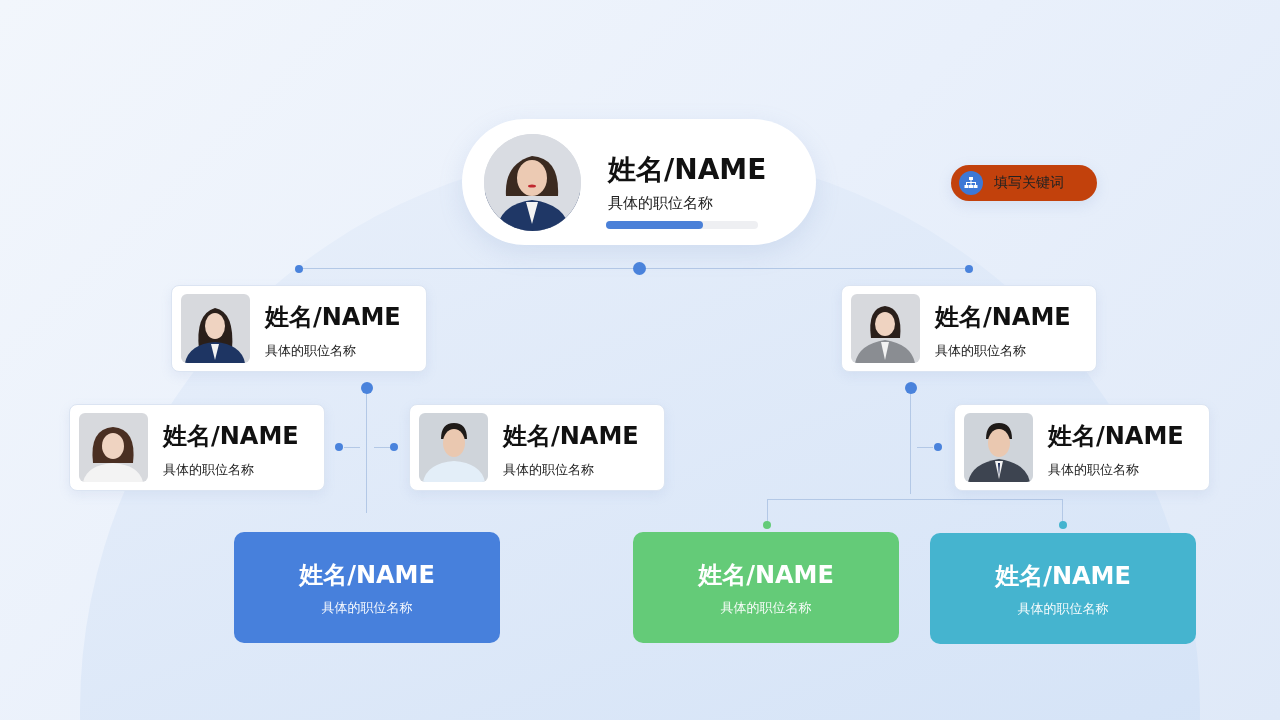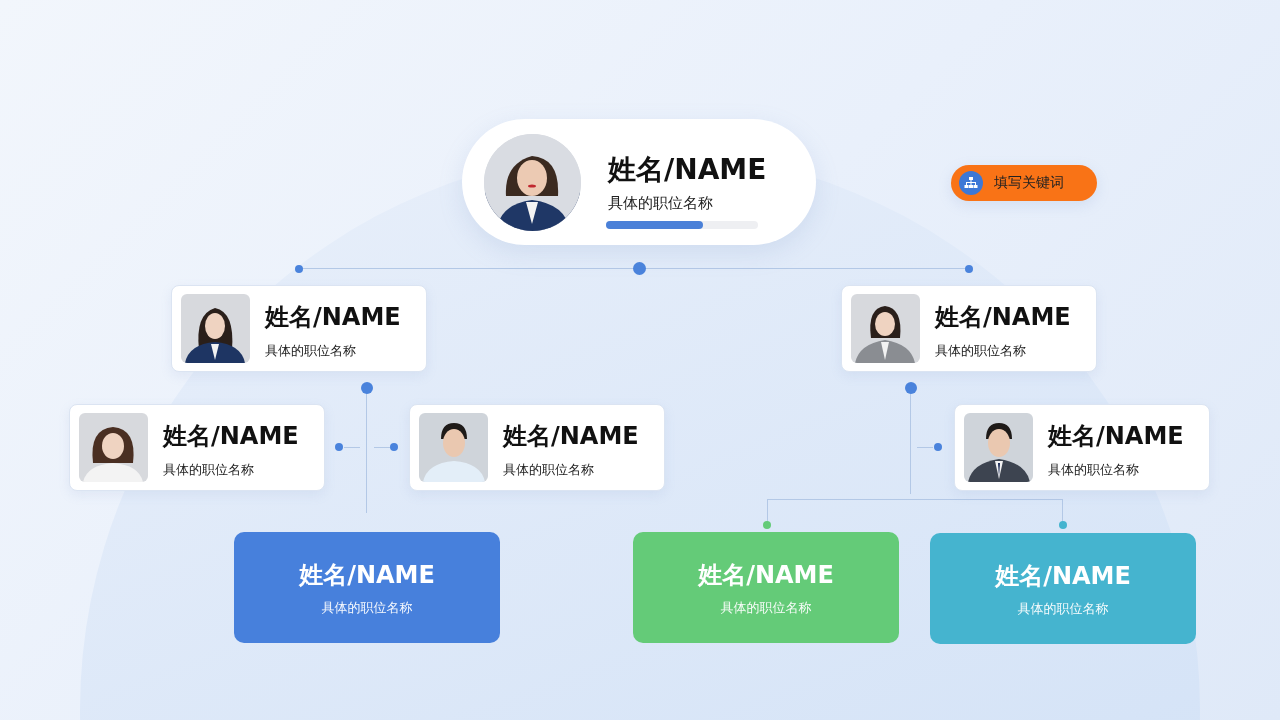--- a/index.html
+++ b/index.html
@@ -28,21 +28,21 @@
                 linear-gradient(180deg, #d8dbe1 0 60%, #1f3766 60% 100%);
     overflow: hidden;
   }
   .top-name { position: absolute; left: 146px; top: 32px; font-size: 28px; font-weight: bold; color: #111; white-space: nowrap; }
   .top-role { position: absolute; left: 146px; top: 75px; font-size: 15px; color: #222; white-space: nowrap; }
   .progress-track { position: absolute; left: 144px; top: 102px; width: 152px; height: 8px; border-radius: 4px; background: #eeeff2; }
   .progress-fill { height: 100%; border-radius: 4px; background: #4a80d8; }
 
   .keyword-pill {
     position: absolute; left: 951px; top: 165px; width: 146px; height: 36px; border-radius: 18px;
-    background: #f97316; box-shadow: 0 4px 14px rgba(120,150,200,0.18);
+    background: #c2410c; box-shadow: 0 4px 14px rgba(120,150,200,0.18);
     display: flex; align-items: center; padding-left: 8px;
   }
   .keyword-icon { width: 24px; height: 24px; border-radius: 50%; background: #3d78d6; display: flex; align-items: center; justify-content: center; }
   .keyword-text { margin-left: 11px; font-size: 14px; color: #222; white-space: nowrap; }
 
   .card {
     position: absolute; width: 256px; height: 87px; background: #fff; border-radius: 8px;
     border: 1px solid #dbe4f2; box-shadow: 0 4px 12px rgba(120,150,200,0.12);
   }
   .card .photo {

